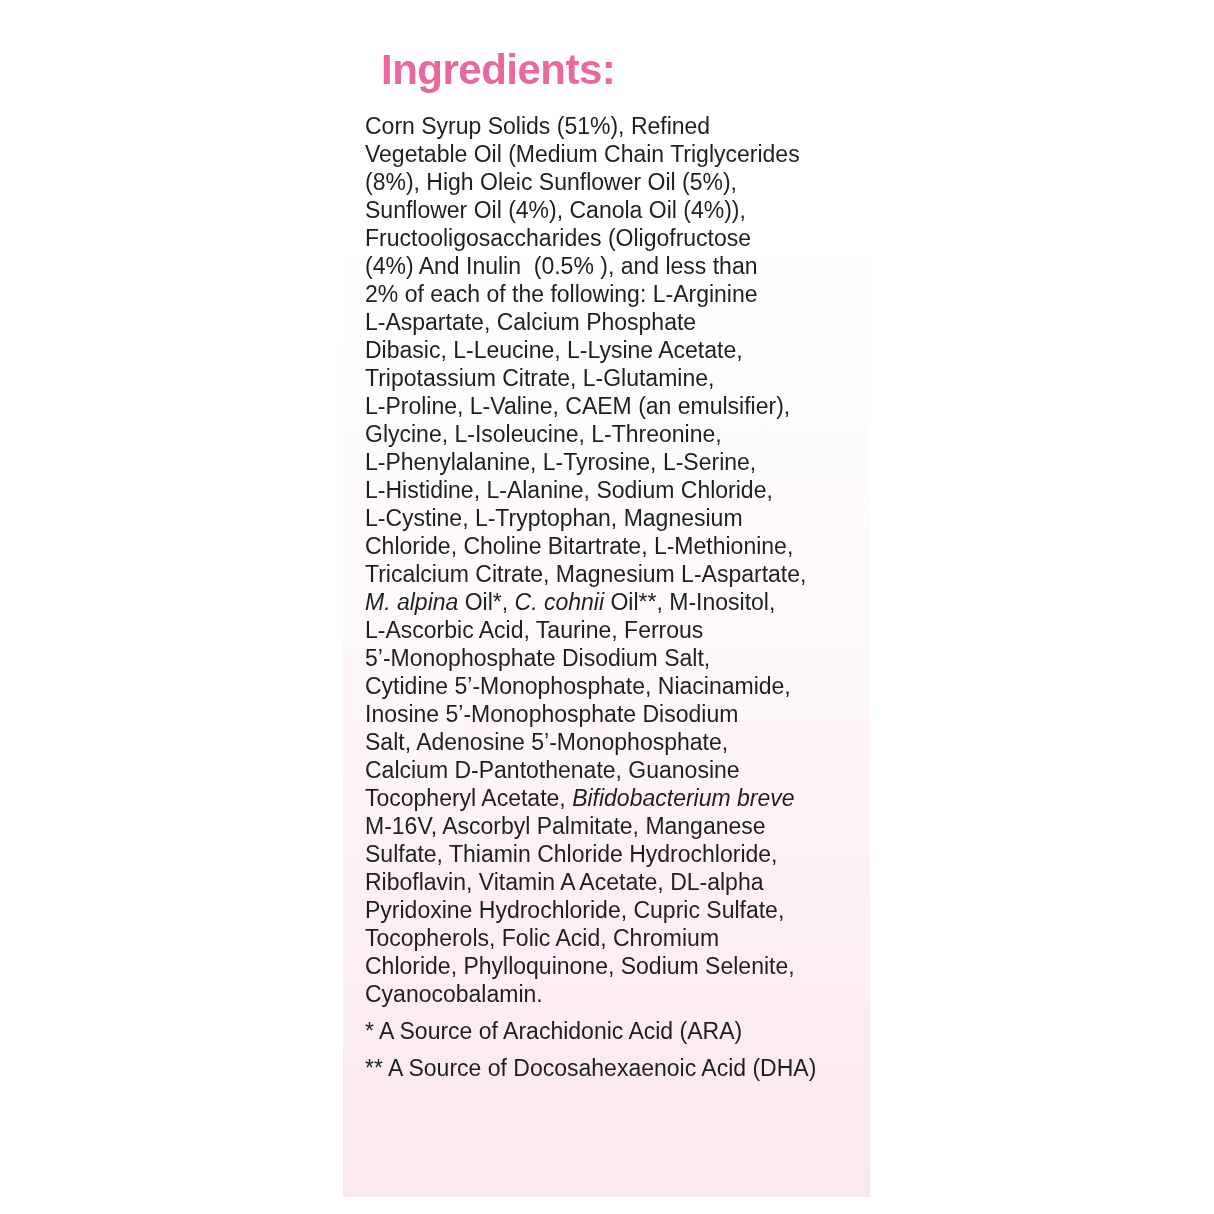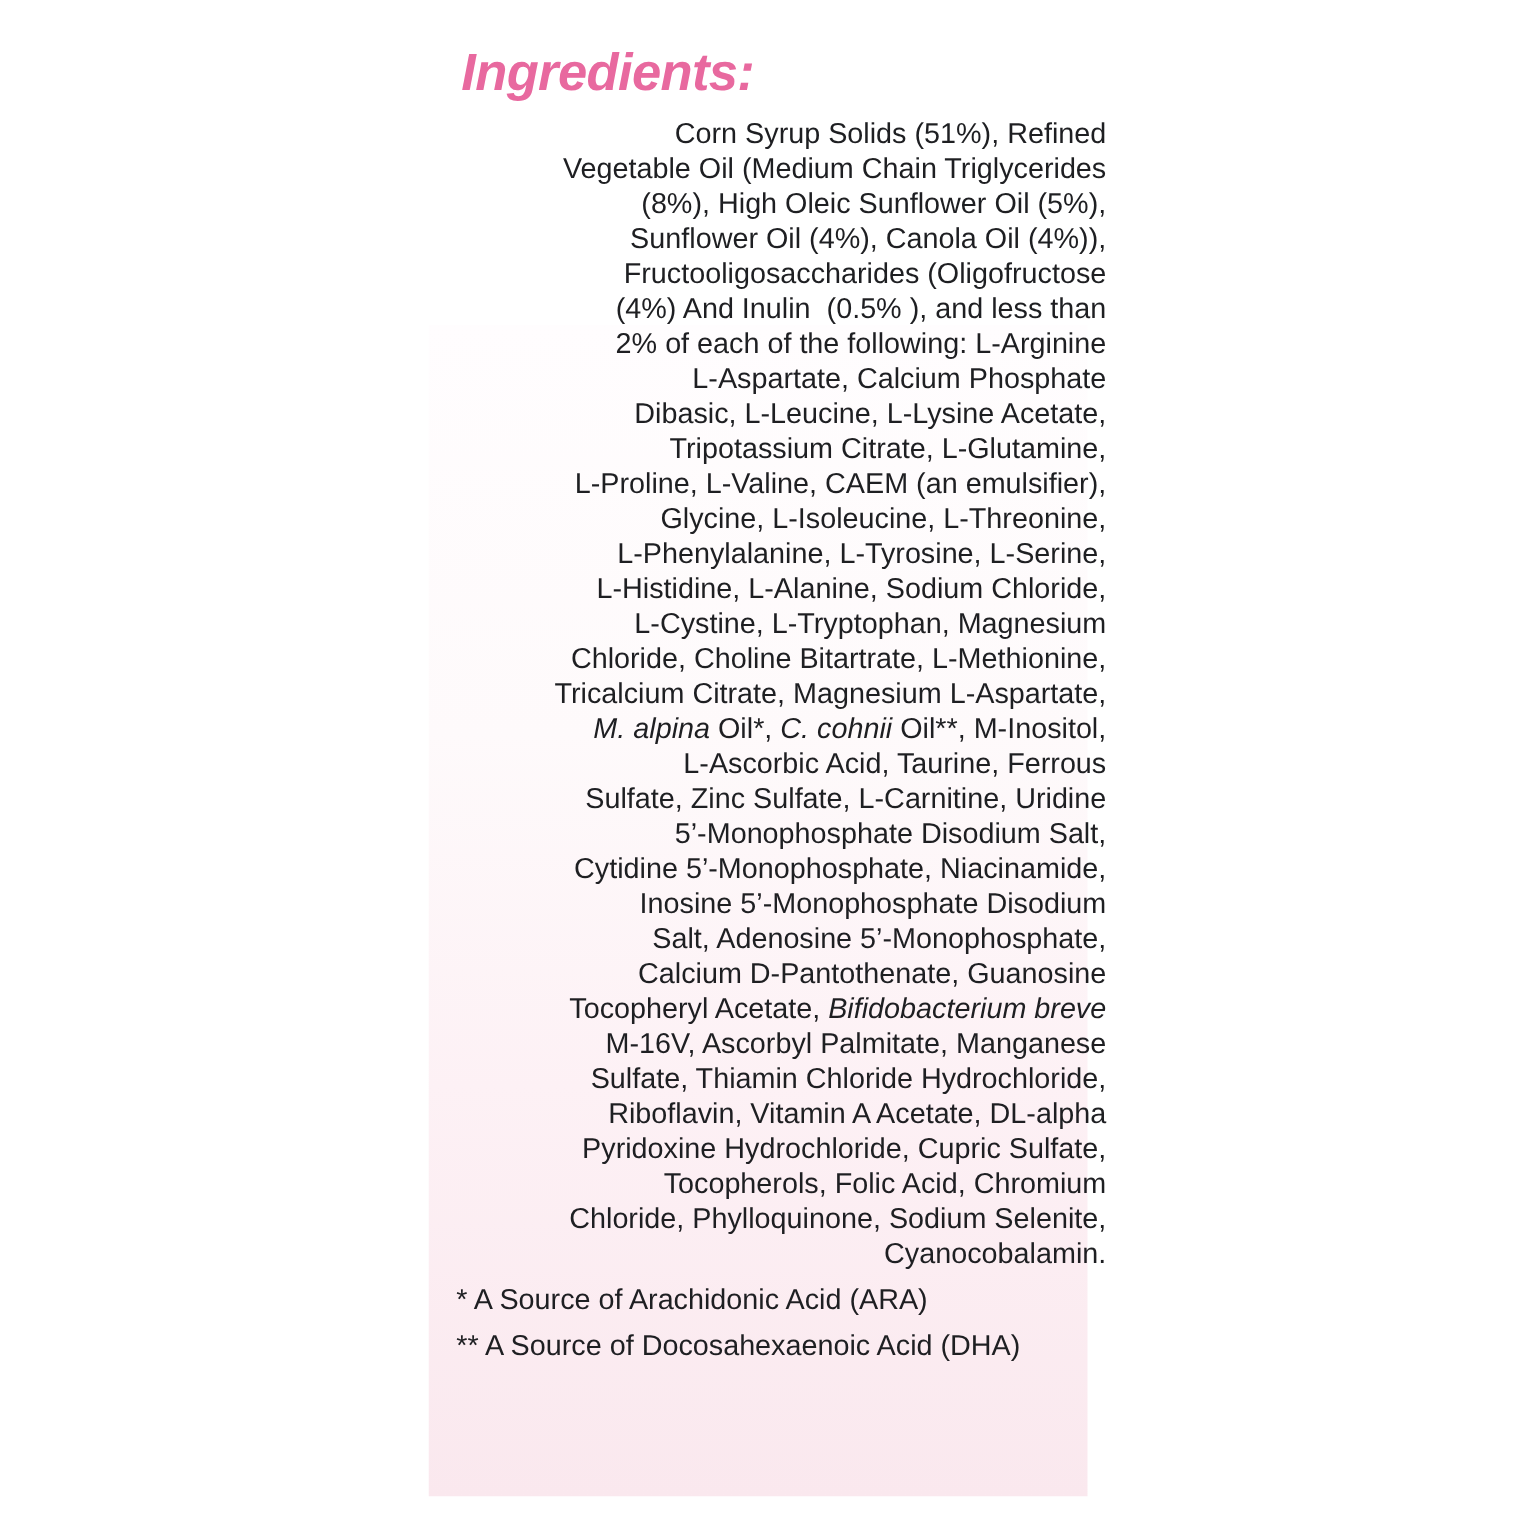--- a/index.html
+++ b/index.html
@@ -17,34 +17,32 @@
     
     background: linear-gradient(to bottom, #fffdfe 0%, #fefafb 35%, #fdf1f5 65%, #fae8ee 100%);
   }
   .content {
     position: absolute;
     left: 365px; top: 28px;
     width: 520px;
     z-index: 1;
   }
   .heading {
-    margin: 4px;
+    margin: 16px;
     font-size: 42px;
     line-height: 52px;
     font-weight: bold;
     letter-spacing: -0.5px;
     color: #e8699f;
-    font-style: italic;
   }
   .lines {
     margin-top: 8px;
     font-size: 23px;
     line-height: 28px;
     color: #1e1f22;
-    text-align: right;
   }
   .line {
     white-space: pre;   
     height: 28px;
   }
   .it { font-style: italic; margin-top: 17px; }
   sub {
     font-size: 62%;
     line-height: 0;
     vertical-align: -0.25em;
@@ -77,21 +75,20 @@
       <div class="line"><span>Tripotassium Citrate, L-Glutamine,</span></div>
       <div class="line"><span>L-Proline, L-Valine, CAEM (an emulsifier),</span></div>
       <div class="line"><span>Glycine, L-Isoleucine, L-Threonine,</span></div>
       <div class="line"><span>L-Phenylalanine, L-Tyrosine, L-Serine,</span></div>
       <div class="line"><span>L-Histidine, L-Alanine, Sodium Chloride,</span></div>
       <div class="line"><span>L-Cystine, L-Tryptophan, Magnesium</span></div>
       <div class="line"><span>Chloride, Choline Bitartrate, L-Methionine,</span></div>
       <div class="line"><span>Tricalcium Citrate, Magnesium L-Aspartate,</span></div>
       <div class="line"><span class="it">M. alpina</span><span> Oil*, </span><span class="it">C. cohnii</span><span> Oil**, M-Inositol,</span></div>
       <div class="line"><span>L-Ascorbic Acid, Taurine, Ferrous</span></div>
-      <div class="line"><span>Sulfate, Zinc Sulfate, L-Carnitine, Uridine</span></div>
       <div class="line"><span>5’-Monophosphate Disodium Salt,</span></div>
       <div class="line"><span>Cytidine 5’-Monophosphate, Niacinamide,</span></div>
       <div class="line"><span>Inosine 5’-Monophosphate Disodium</span></div>
       <div class="line"><span>Salt, Adenosine 5’-Monophosphate,</span></div>
       <div class="line"><span>Calcium D-Pantothenate, Guanosine</span></div>
       <div class="line"><span>Tocopheryl Acetate, </span><span class="it">Bifidobacterium breve</span></div>
       <div class="line"><span>M-16V, Ascorbyl Palmitate, Manganese</span></div>
       <div class="line"><span>Sulfate, Thiamin Chloride Hydrochloride,</span></div>
       <div class="line"><span>Riboflavin, Vitamin A Acetate, DL-alpha</span></div>
       <div class="line"><span>Pyridoxine Hydrochloride, Cupric Sulfate,</span></div>

